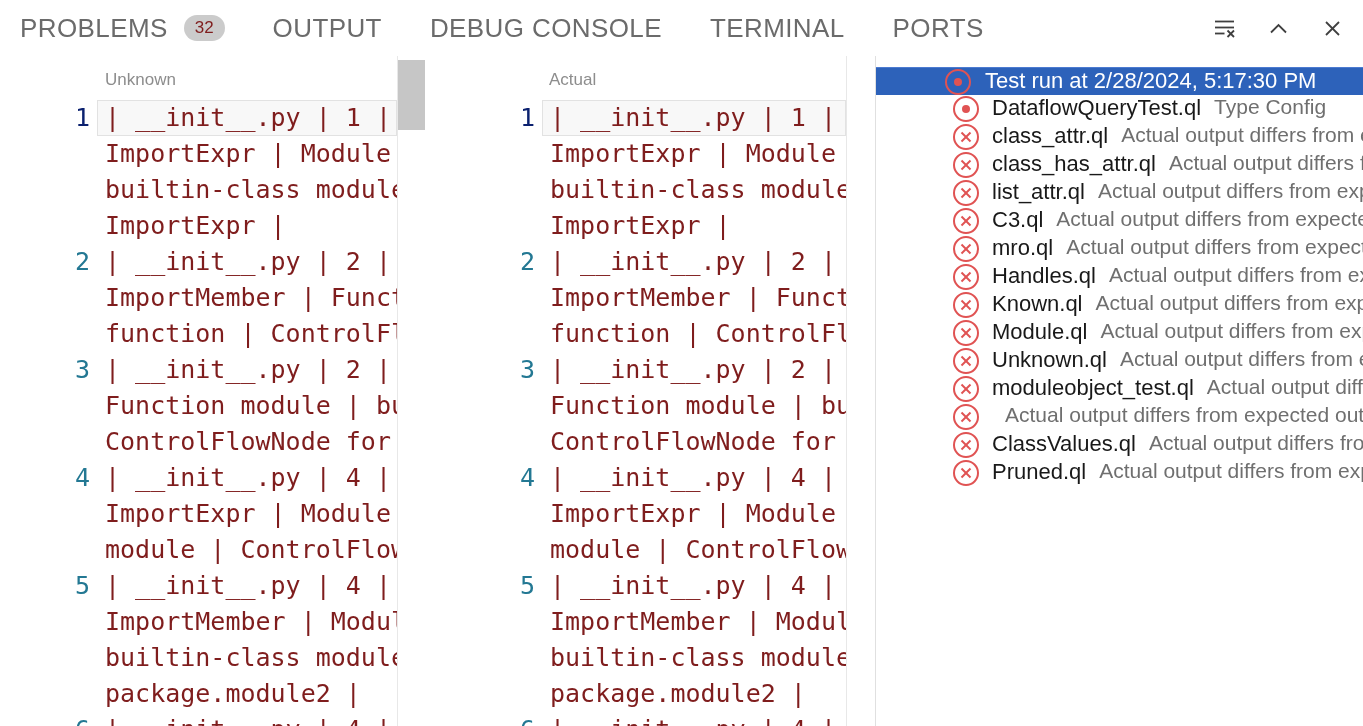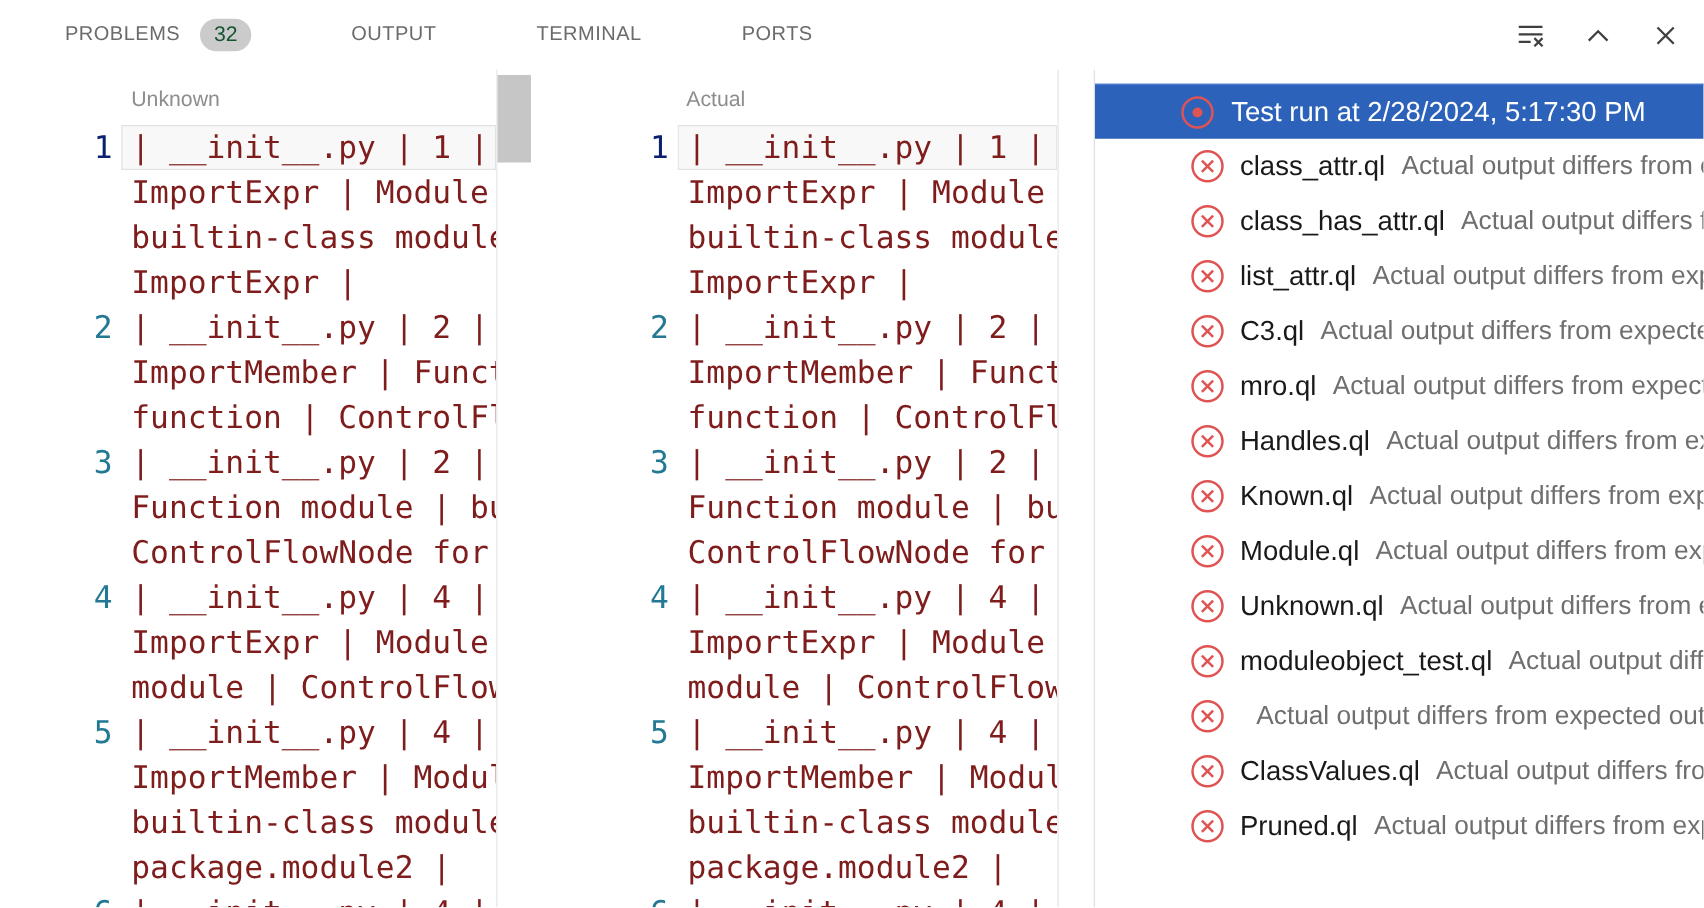--- a/index.html
+++ b/index.html
@@ -5,25 +5,25 @@
   * { margin:0; padding:0; box-sizing:border-box; }
   html,body { width:1363px; height:726px; overflow:hidden; background:#fff;
               font-family:"Liberation Sans", sans-serif; }
   #app { position:relative; width:1363px; height:726px; background:#fff; }
 
   
   .tabbar { position:absolute; left:0; top:0; right:0; height:56px;
             display:flex; align-items:center; padding-left:20px; background:#fff; }
   .tab { position:relative; height:56px; display:flex; align-items:center;
          margin-right:48px; cursor:pointer; }
-  .tab-label { font-size:16px; letter-spacing:0.4px; color:#6b6b6b; white-space:nowrap;margin-left:32px; }
+  .tab-label { font-size:26px; letter-spacing:0.4px; color:#6b6b6b; white-space:nowrap; }
   .tab.active .tab-label { color:#3a3a3a; }
   .tab.active::after { content:""; position:absolute; left:-2px; right:-2px; bottom:2px;
                        height:3px; background:#3a3a3a; }
-  .badge { margin-left:16px; background:#cbcbcb; color:#14532d; font-size:17px;
+  .badge { margin-left:16px; background:#cbcbcb; color:#7f1d1d; font-size:17px;
            border-radius:14px; padding:3px 11px; line-height:20px; }
   .panel-actions { position:absolute; right:16px; top:0; height:56px;
                    display:flex; align-items:center; gap:24px; }
   .action-btn { width:30px; height:30px; display:flex; align-items:center;
                 justify-content:center; cursor:pointer; }
   .action-btn svg { stroke:#3f3f3f; fill:none; stroke-width:1.8; }
 
   
   .pane { position:absolute; top:56px; bottom:0; overflow:hidden; background:#fff; }
   #pane-expected { left:0; width:425px; }
@@ -44,21 +44,21 @@
   .code-row.current .code-text { background:#f8f8f8; box-shadow:0 0 0 1px #e2e2e2 inset; }
   .scroll-track { position:absolute; right:0; top:0; bottom:0; background:#fff;
                   border-left:1px solid #e8e8e8; }
   #pane-expected .scroll-track { width:28px; }
   #pane-actual .scroll-track { width:29px; }
   .scroll-thumb { position:absolute; top:4px; left:0; right:0; height:70px; background:#c6c6c6; }
 
   
   #tree { position:absolute; left:875px; right:0; top:56px; bottom:0;
           border-left:1px solid #e0e0e0; padding-top:11px; overflow:hidden; background:#fff; }
-  .tree-row { height:44px; display:flex; align-items:center; white-space:nowrap;
+  .tree-row { height:28px; display:flex; white-space:nowrap;
               overflow:hidden; cursor:pointer; }
   .tree-row.run { padding-left:68px; }
   .tree-row.child { padding-left:76px; }
   .tree-row svg { flex:none; }
   .tree-row.run svg { margin-right:13px; }
   .tree-row.child svg { margin-right:12px; }
   .tree-row.selected { background:var(--accent, #2d62ba); border-top:1px solid #4c7bd1; }
   .run-label { font-size:22px; color:#fff; }
   .t-name { font-size:22px; color:#191919; }
   .t-detail { font-size:21px; color:#6f6f6f; margin-left:13px; }
@@ -69,20 +69,23 @@
 <div id="app">
 
   <div class="tabbar">
 
     <div class="tab">
         <span class="tab-label">PROBLEMS</span>
         <span class="badge">32</span>
       </div>
       <div class="tab">
         <span class="tab-label">OUTPUT</span>
+      </div>
+      <div class="tab">
+        <span class="tab-label">DEBUG CONSOLE</span>
       </div>
       <div class="tab">
         <span class="tab-label">TERMINAL</span>
       </div>
       <div class="tab">
         <span class="tab-label">PORTS</span>
       </div>
       <div class="panel-actions">
       <div class="action-btn">
         <svg width="27" height="27" viewBox="0 0 27 27">
@@ -163,20 +166,28 @@
       <div class="tree-row run selected">
         <svg width="28" height="28" viewBox="0 0 28 28">
           <circle cx="14" cy="14" r="12" fill="none" stroke="#e05353" stroke-width="2"></circle>
           <circle cx="14" cy="14" r="4" fill="#e05353"></circle>
         </svg>
         <span class="run-label">Test run at 2/28/2024, 5:17:30 PM</span>
       </div>
       <div class="tree-row child">
         <svg width="28" height="28" viewBox="0 0 28 28">
           <circle cx="14" cy="14" r="12" fill="none" stroke="#e05353" stroke-width="2"></circle>
+          <circle cx="14" cy="14" r="4" fill="#e05353"></circle>
+        </svg>
+        <span class="t-name">DataflowQueryTest.ql</span>
+        <span class="t-detail">Type Config</span>
+      </div>
+      <div class="tree-row child">
+        <svg width="28" height="28" viewBox="0 0 28 28">
+          <circle cx="14" cy="14" r="12" fill="none" stroke="#e05353" stroke-width="2"></circle>
           <line x1="9.5" y1="9.5" x2="18.5" y2="18.5" stroke="#e05353" stroke-width="2"></line>
           <line x1="18.5" y1="9.5" x2="9.5" y2="18.5" stroke="#e05353" stroke-width="2"></line>
         </svg>
         <span class="t-name">class_attr.ql</span>
         <span class="t-detail">Actual output differs from expected output</span>
       </div>
       <div class="tree-row child">
         <svg width="28" height="28" viewBox="0 0 28 28">
           <circle cx="14" cy="14" r="12" fill="none" stroke="#e05353" stroke-width="2"></circle>
           <line x1="9.5" y1="9.5" x2="18.5" y2="18.5" stroke="#e05353" stroke-width="2"></line>

